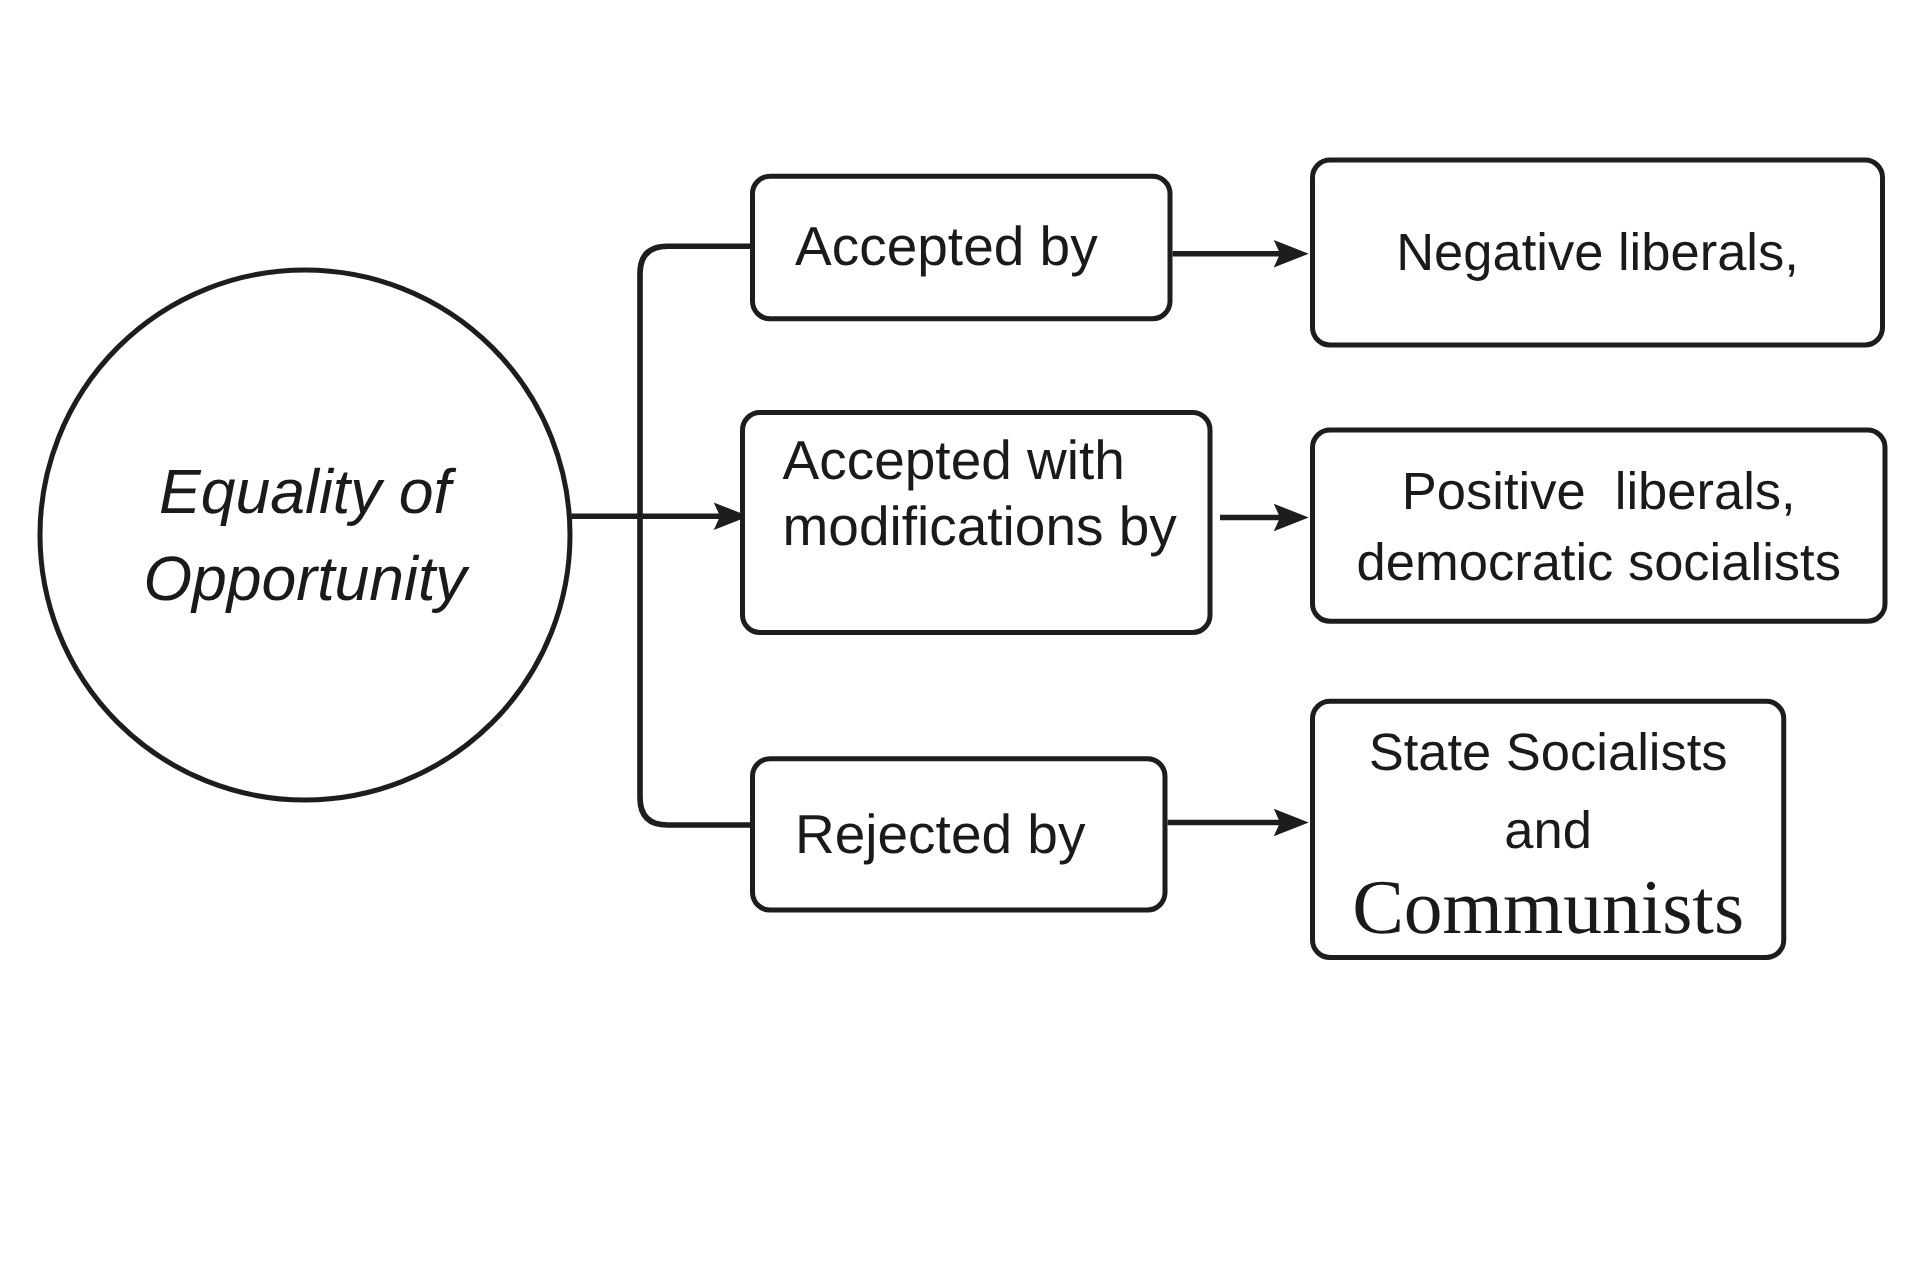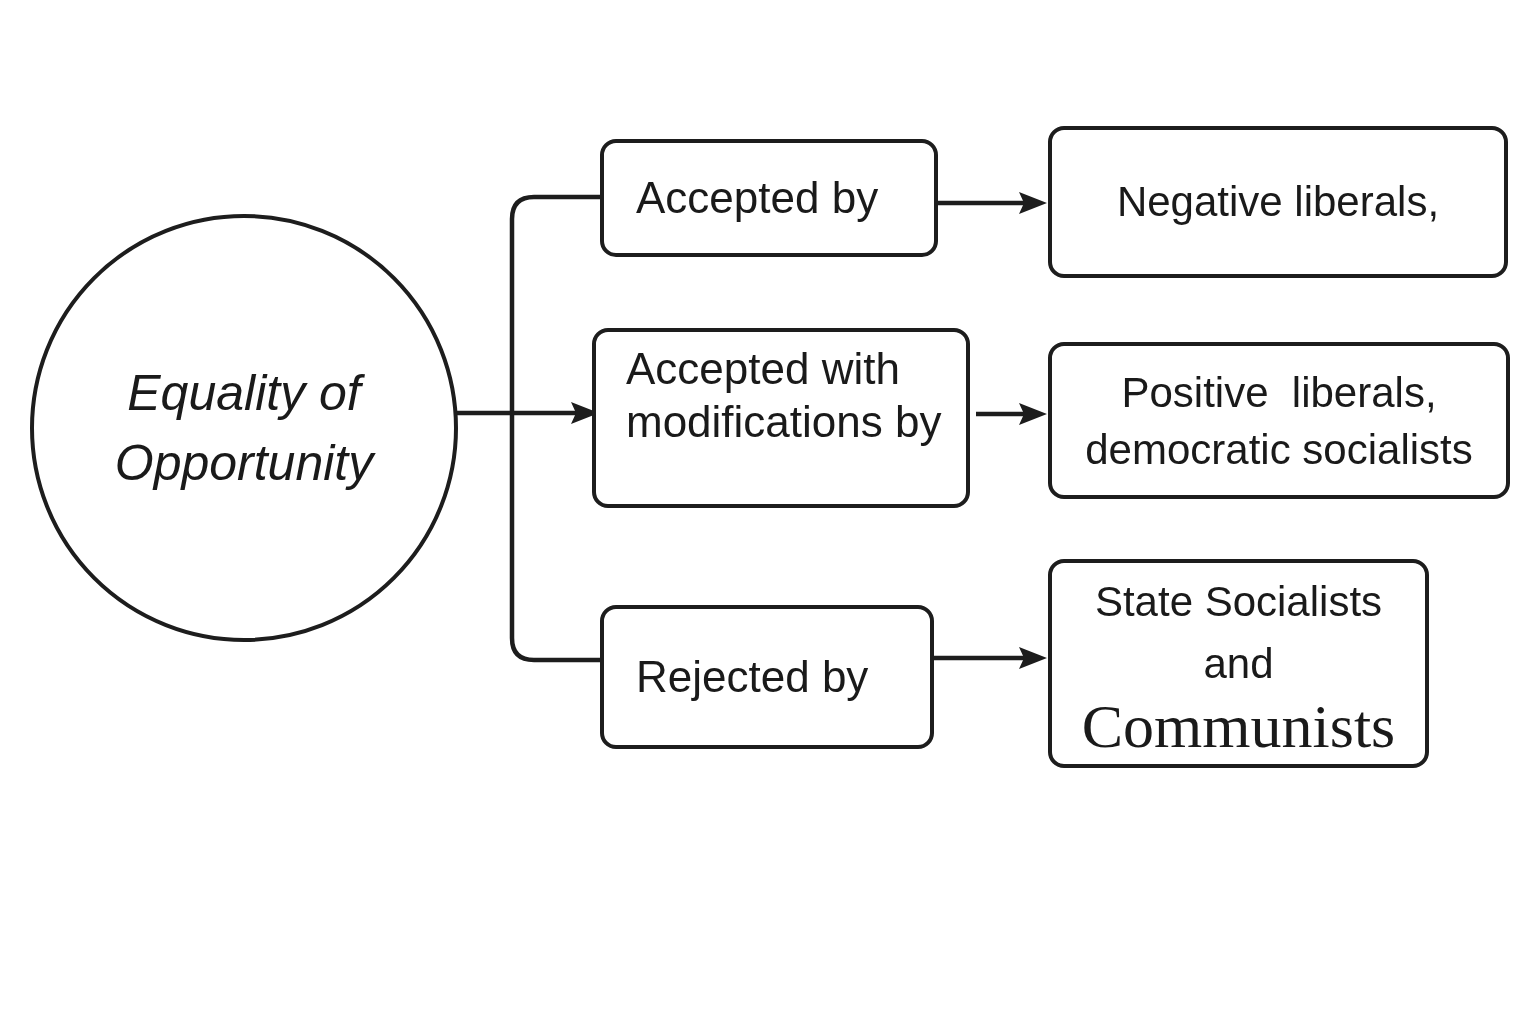--- a/index.html
+++ b/index.html
@@ -57,21 +57,21 @@
     left: 600px; top: 139px; width: 338px; height: 118px;
     padding-left: 32px;
   }
   .box-accepted-mod {
     left: 592px; top: 328px; width: 378px; height: 180px;
     justify-content: flex-start;
     padding: 10px 0 0 30px;
     line-height: 53px;
   }
   .box-rejected {
-    left: 600px; top: 605px; width: 334px; height: 144px;
+    left: 600px; top: 605px; width: 334px; height: 125px;
     padding-left: 32px;
   }
   .box-negative {
     left: 1048px; top: 126px; width: 460px; height: 152px;
     align-items: center; 
     font-size: 42px; line-height: 58px;
   }
   .box-positive {
     left: 1048px; top: 342px; width: 462px; height: 157px;
     align-items: center; text-align: center;

